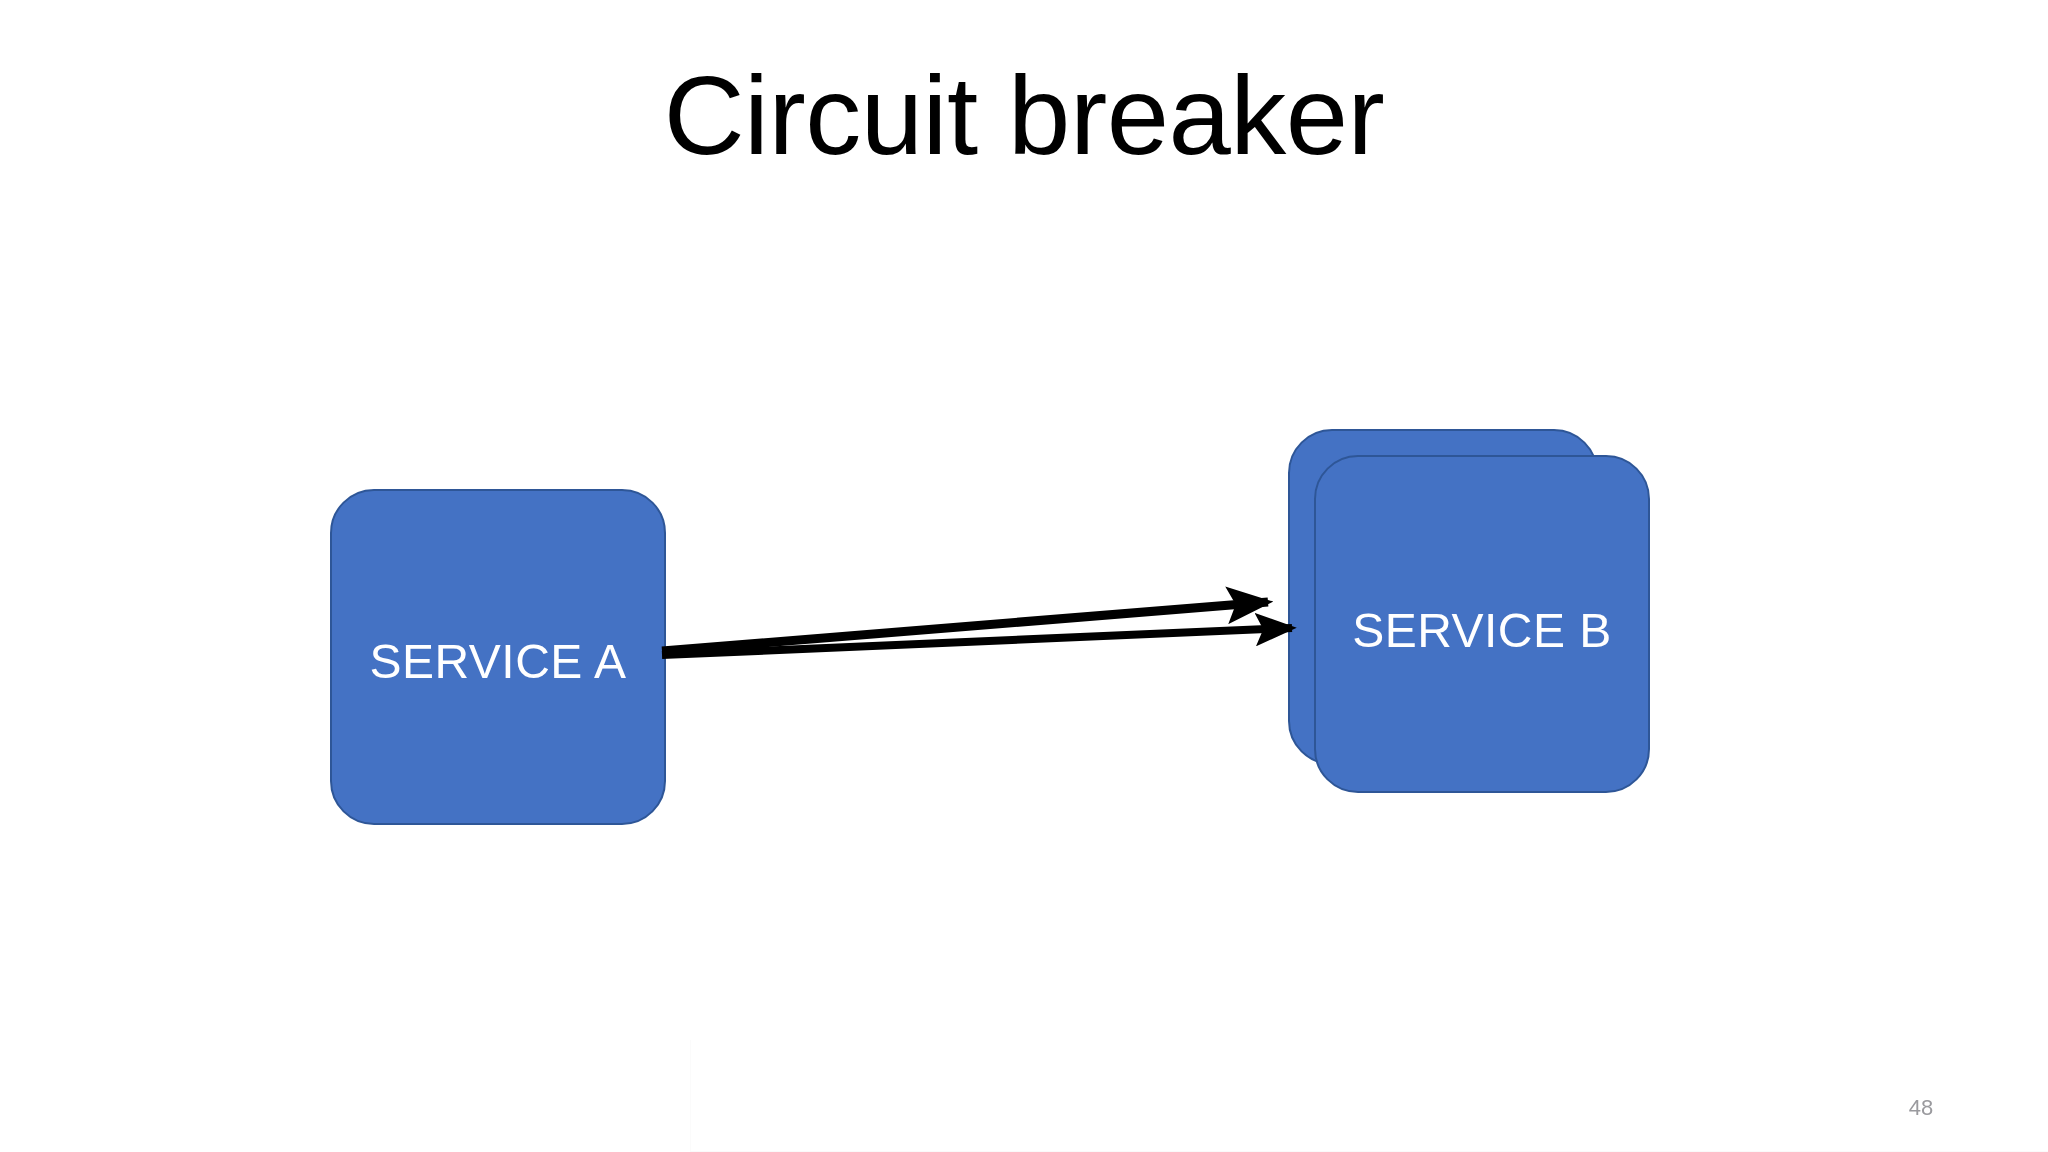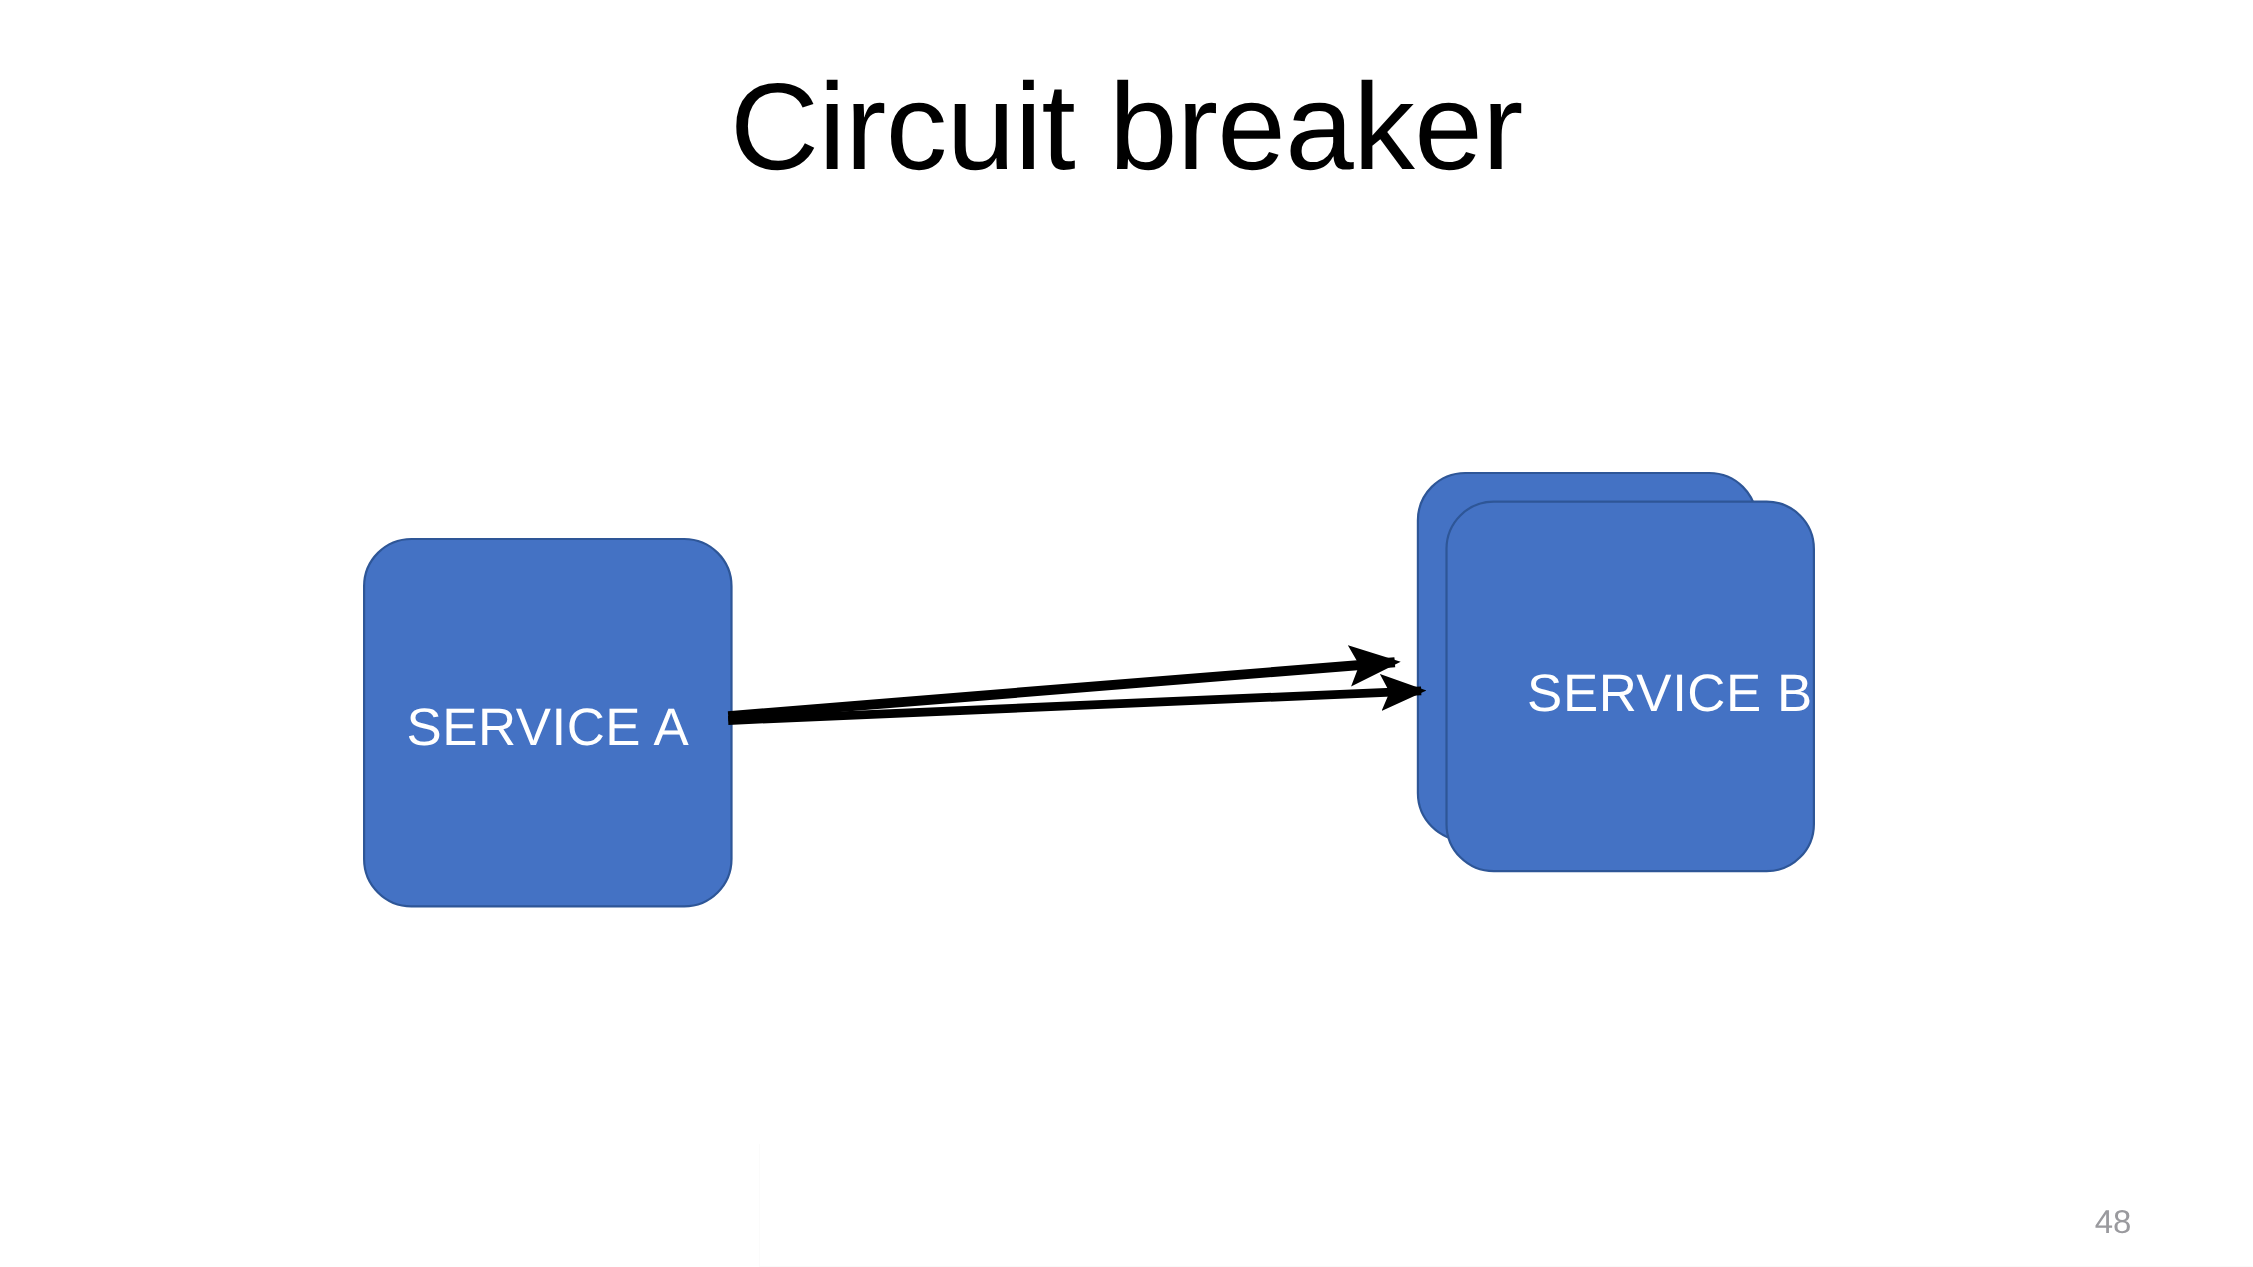--- a/index.html
+++ b/index.html
@@ -100,41 +100,41 @@
     color: #FFFFFF;
     font-family: "Liberation Sans", sans-serif;
     font-size: 48px;
     font-weight: 400;
     letter-spacing: 0.5px;
     white-space: nowrap;
     pointer-events: none;
   }
 
   #svc-a-label { top: 143px; }
-  #svc-b-label { top: 146px; text-align: right; }
+  #svc-b-label { top: 146px; }
 
   
   #arrows {
     position: absolute;
     left: 0;
     top: 0;
     width: 2048px;
     height: 1152px;
     pointer-events: none;
   }
 
   
   #page-number {
     position: absolute;
     left: 1886px;
     top: 1095px;
     width: 70px;
     text-align: center;
     font-family: "Liberation Sans", sans-serif;
-    font-size: 30px;
+    font-size: 22px;
     color: #9a9a9e;
   }
 </style>
 </head>
 <body>
 
 <div id="slide">
 
   <div id="slide-edge-v"></div>
   <div id="slide-edge-h"></div>

